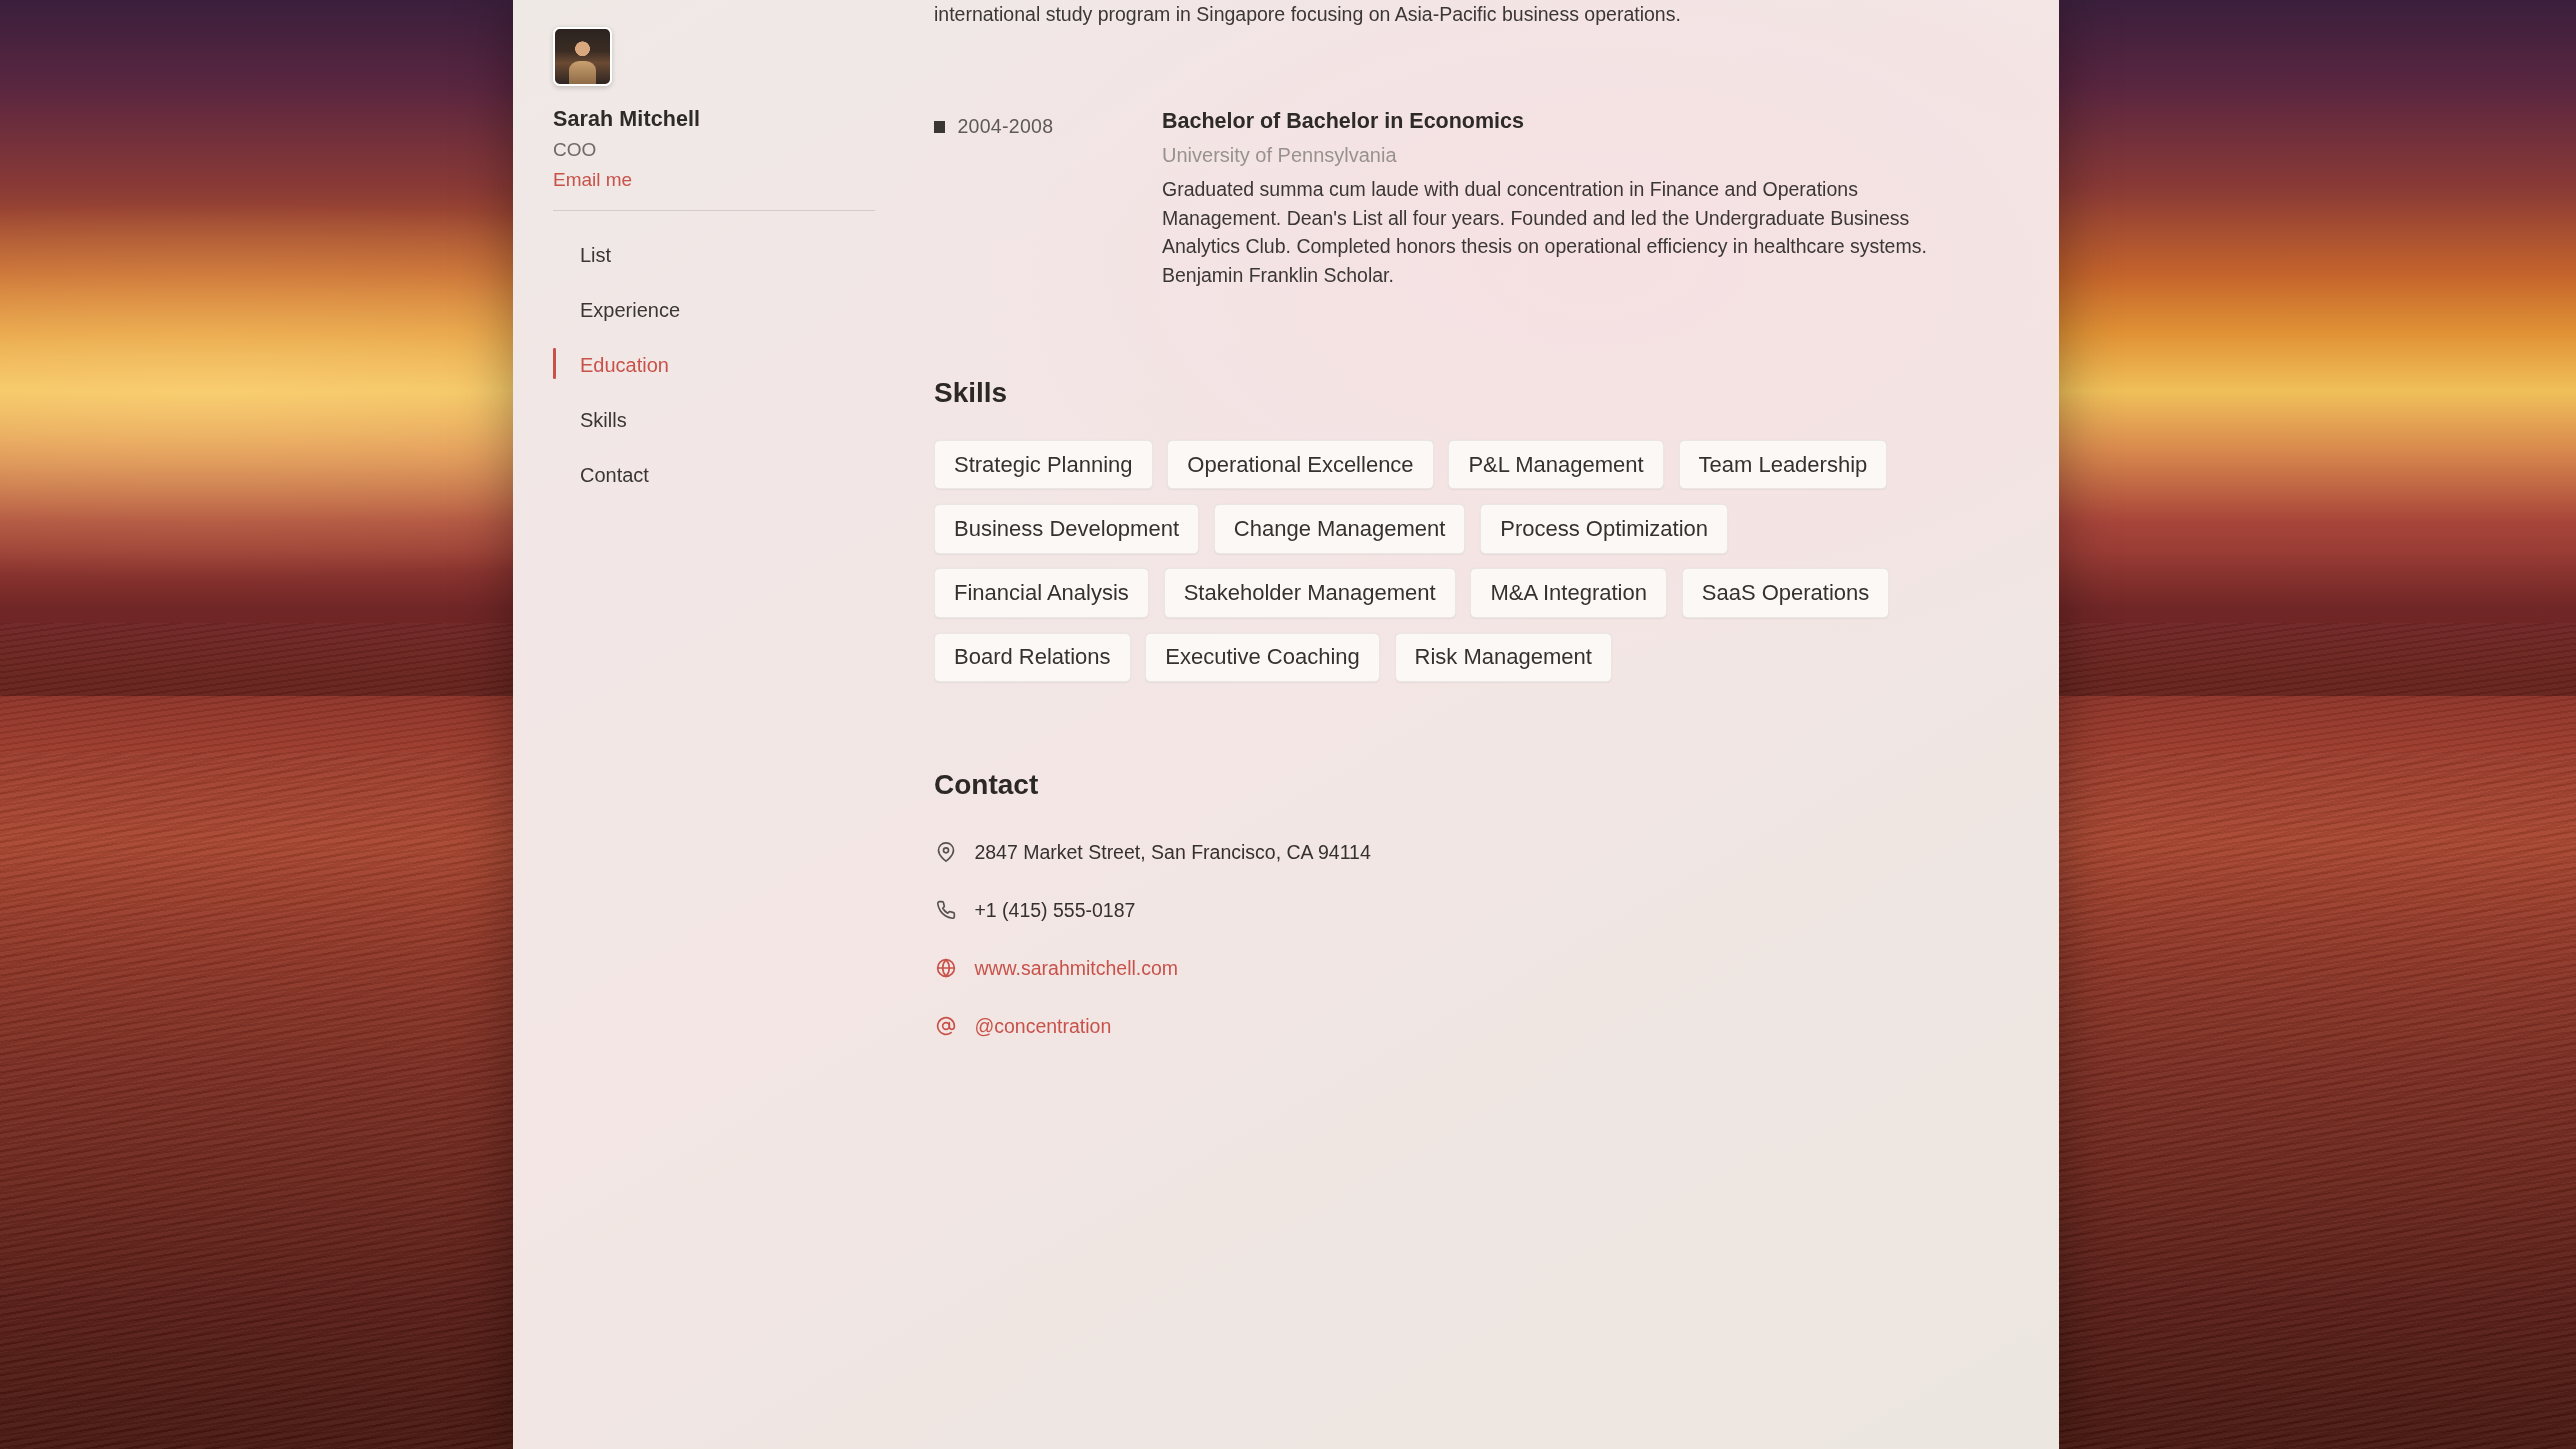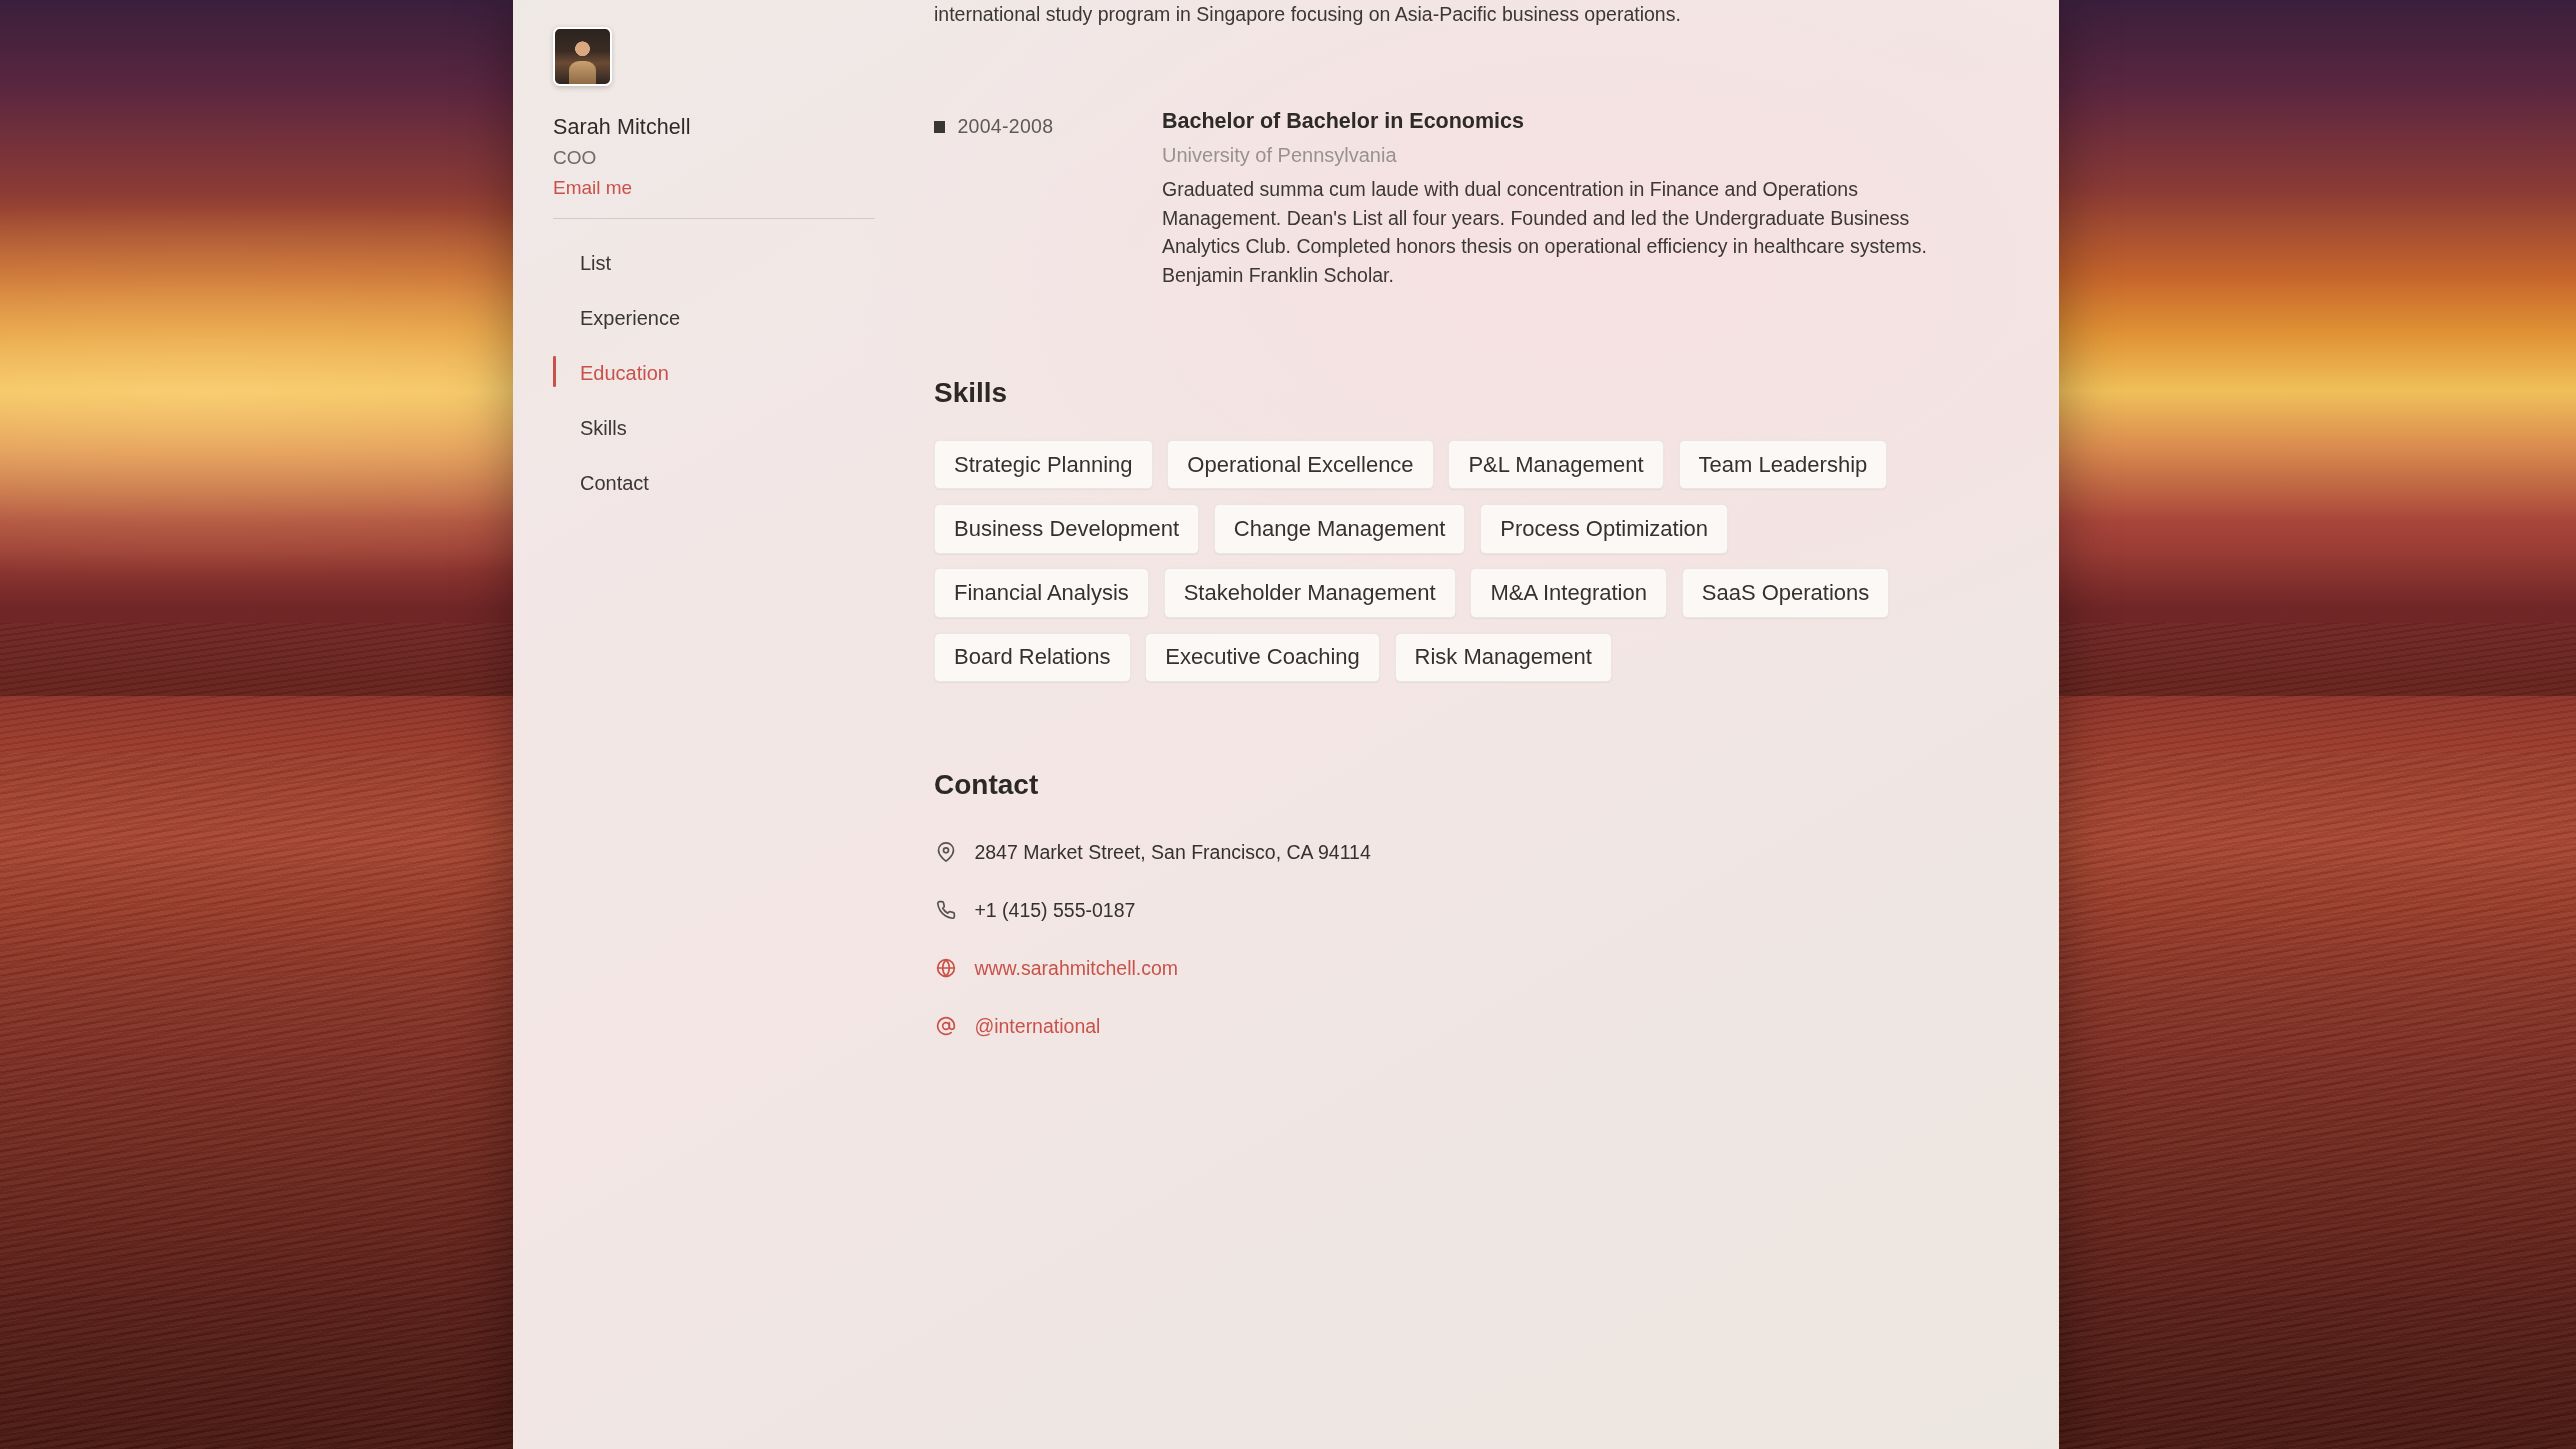--- a/index.html
+++ b/index.html
@@ -117,23 +117,23 @@
   }
   .avatar::after {
     content: "";
     position: absolute;
     left: 26%; top: 58%;
     width: 48%; height: 42%;
     background: linear-gradient(180deg, #c9a06f, #8e6a46);
     border-radius: 40% 40% 0 0;
   }
   .person-name {
-    margin-top: 29px;
+    margin-top: 21px;
     font-size: 21.5px;
-    font-weight: normal;
+    font-weight: bold;
     color: #2d2a28;
     letter-spacing: 0.1px;
   }
   .person-role {
     margin-top: 6.7px;
     font-size: 19px;
     color: #6e6a66;
   }
   .email-link {
     margin-top: 8px;
@@ -374,21 +374,21 @@
             <span class="contact-text link">www.sarahmitchell.com</span>
           </div>
 
           <div class="contact-row">
             <span class="contact-icon accent">
               <svg viewBox="0 0 24 24" fill="none" stroke="currentColor" stroke-width="2" stroke-linecap="round" stroke-linejoin="round">
                 <circle cx="12" cy="12" r="4"></circle>
                   <path d="M16 8v5a3 3 0 0 0 6 0v-1a10 10 0 1 0-3.92 7.94"></path>
               </svg>
             </span>
-            <span class="contact-text link">@international</span>
+            <span class="contact-text link">@concentration</span>
           </div>
 
         </div>
       </div>
 
     </div>
   </div>
 </div>
 
 

